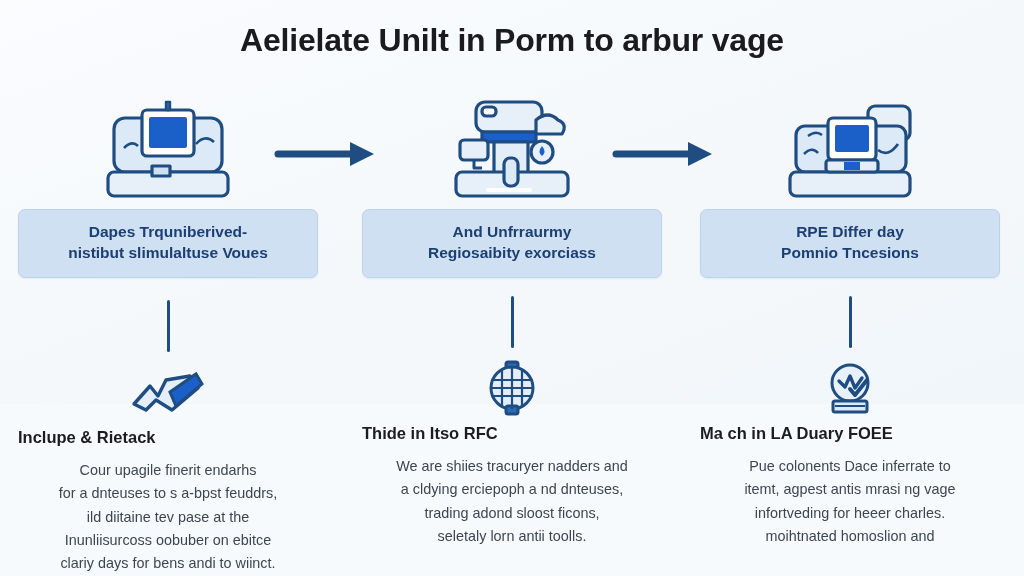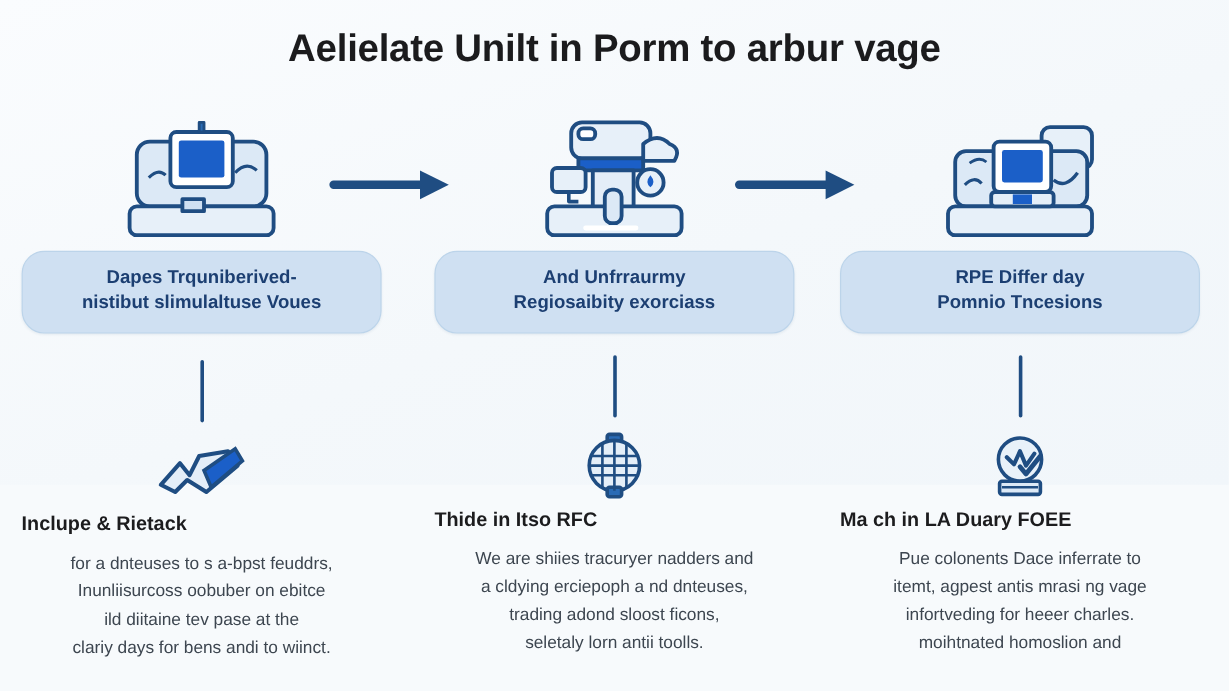--- a/index.html
+++ b/index.html
@@ -41,21 +41,21 @@
     height: 106px;
     display: flex;
     align-items: center;
     justify-content: center;
   }
 
   .label-box {
     margin-top: 8px;
     background: #cfe0f2;
     border: 1px solid #bcd4ea;
-    border-radius: 19px;
+    border-radius: 7px;
     padding: 12px 10px 13px;
     text-align: center;
     color: #1c3f72;
     font-size: 15.5px;
     font-weight: 700;
     line-height: 1.35;
     box-shadow: 0 1px 2px rgba(30,70,120,.07);
   }
   .label-box .ln { display: block; }
 
@@ -152,23 +152,24 @@
     <div class="sub-icon">
       <svg width="84" height="52" viewBox="0 0 84 52" aria-hidden="true">
         <path d="M8 38 L24 20 L32 30 L40 14 L64 10 L72 22 L46 44 L30 34 L20 44 Z" fill="#e4eef8" stroke="#1f4d82" stroke-width="3.4" stroke-linejoin="round"></path>
         <path d="M44 26 L70 8 L76 18 L50 40 Z" fill="#1b5fc8" stroke="#1f4d82" stroke-width="3"></path>
       </svg>
     </div>
 
     <div class="sub-head">Inclupe &amp; Rietack</div>
 
     <div class="body-text">
+      <span class="ln">Cour upagile finerit endarhs</span>
       <span class="ln">for a dnteuses to s a-bpst feuddrs,</span>
+      <span class="ln">ild diitaine tev pase at the</span>
       <span class="ln">Inunliisurcoss oobuber on ebitce</span>
-      <span class="ln">ild diitaine tev pase at the</span>
       <span class="ln">clariy days for bens andi to wiinct.</span>
     </div>
   </div>
 
   <div class="col col-2">
 
     <div class="illus">
       <svg width="132" height="104" viewBox="0 0 132 104" aria-hidden="true">
         <g stroke="#1f4d82" stroke-width="3.2" fill="#dce9f6" stroke-linejoin="round">
           <rect x="30" y="6" width="66" height="30" rx="9" fill="#e7f0f9"></rect>

